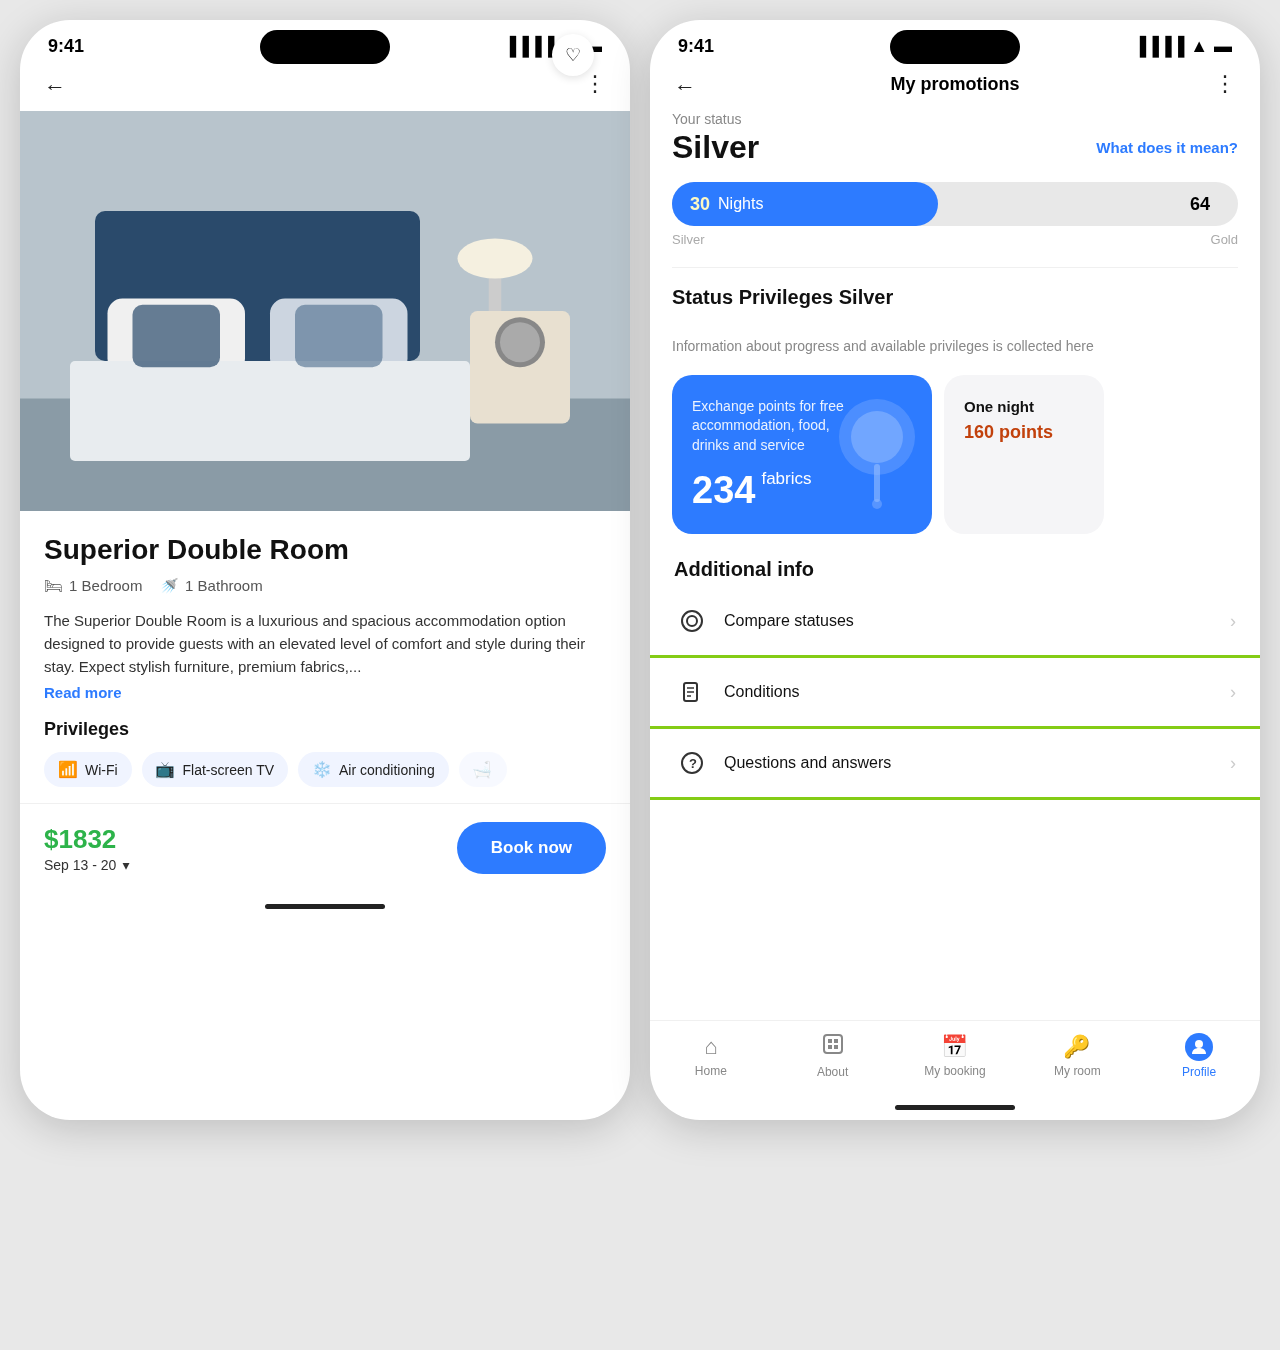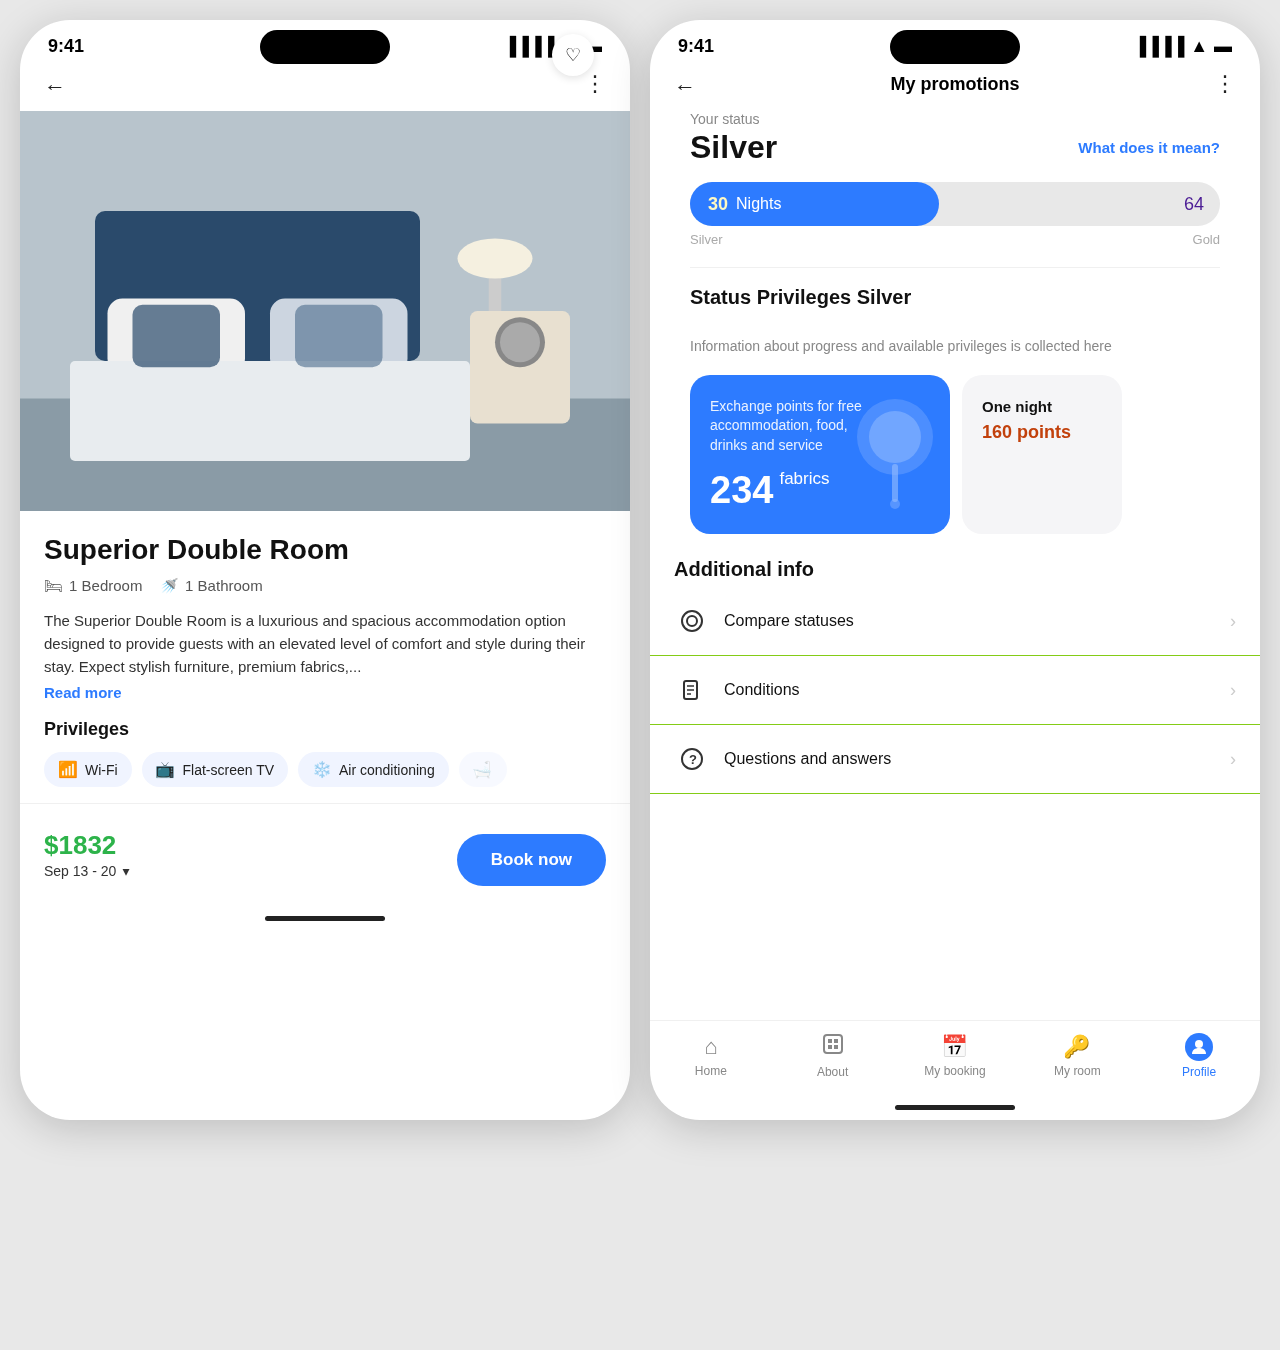--- a/index.html
+++ b/index.html
@@ -150,21 +150,20 @@
     }
     .book-btn {
       background: #2d7bff;
       color: #fff;
       border: none;
       border-radius: 30px;
       padding: 16px 34px;
       font-size: 17px;
       font-weight: 700;
       cursor: pointer;
-      margin-top: 12px;
     }
     .heart-btn {
       width: 42px;
       height: 42px;
       border-radius: 50%;
       background: #fff;
       box-shadow: 0 2px 8px rgba(0,0,0,0.12);
       display: flex;
       align-items: center;
       justify-content: center;
@@ -221,24 +220,24 @@
       font-weight: 800;
       color: #fef9c3;
     }
     .progress-label {
       font-size: 16px;
       color: #fff;
       font-weight: 500;
     }
     .progress-end {
       position: absolute;
-      right: 16px;
+      right: 28px;
       font-size: 18px;
-      font-weight: 400;
-      color: #4c1d95;
+      font-weight: 700;
+      color: #000000;
     }
     .progress-sublabels {
       display: flex;
       justify-content: space-between;
       font-size: 13px;
       color: #aaa;
       margin-bottom: 20px;
     }
     .divider { height: 1px; background: #f0f0f0; margin: 10px 0 18px; }
 
@@ -333,21 +332,21 @@
       color: #111;
       margin-bottom: 6px;
       padding: 0 24px;
     }
 
     .info-row {
       display: flex;
       align-items: center;
       justify-content: space-between;
       padding: 16px 24px;
-      border-bottom: 1px solid #84cc16;
+      border-bottom: 3px solid #84cc16;
       cursor: pointer;
     }
     .info-row-left {
       display: flex;
       align-items: center;
       gap: 14px;
     }
     .info-row-icon {
       width: 36px;
       height: 36px;
@@ -397,21 +396,21 @@
     }
 
     .home-indicator {
       width: 120px;
       height: 5px;
       background: #222;
       border-radius: 3px;
       margin: 6px auto 10px;
     }
 
-    .screen2-scroll { padding: 0 40px; }
+    .screen2-scroll { padding: 0 22px; }
   </style>
 </head>
 <body>
 
 <div class="phone">
   <div class="dynamic-island"></div>
 
   <div class="status-bar">
     <span class="time">9:41</span>
     <div class="status-icons">

